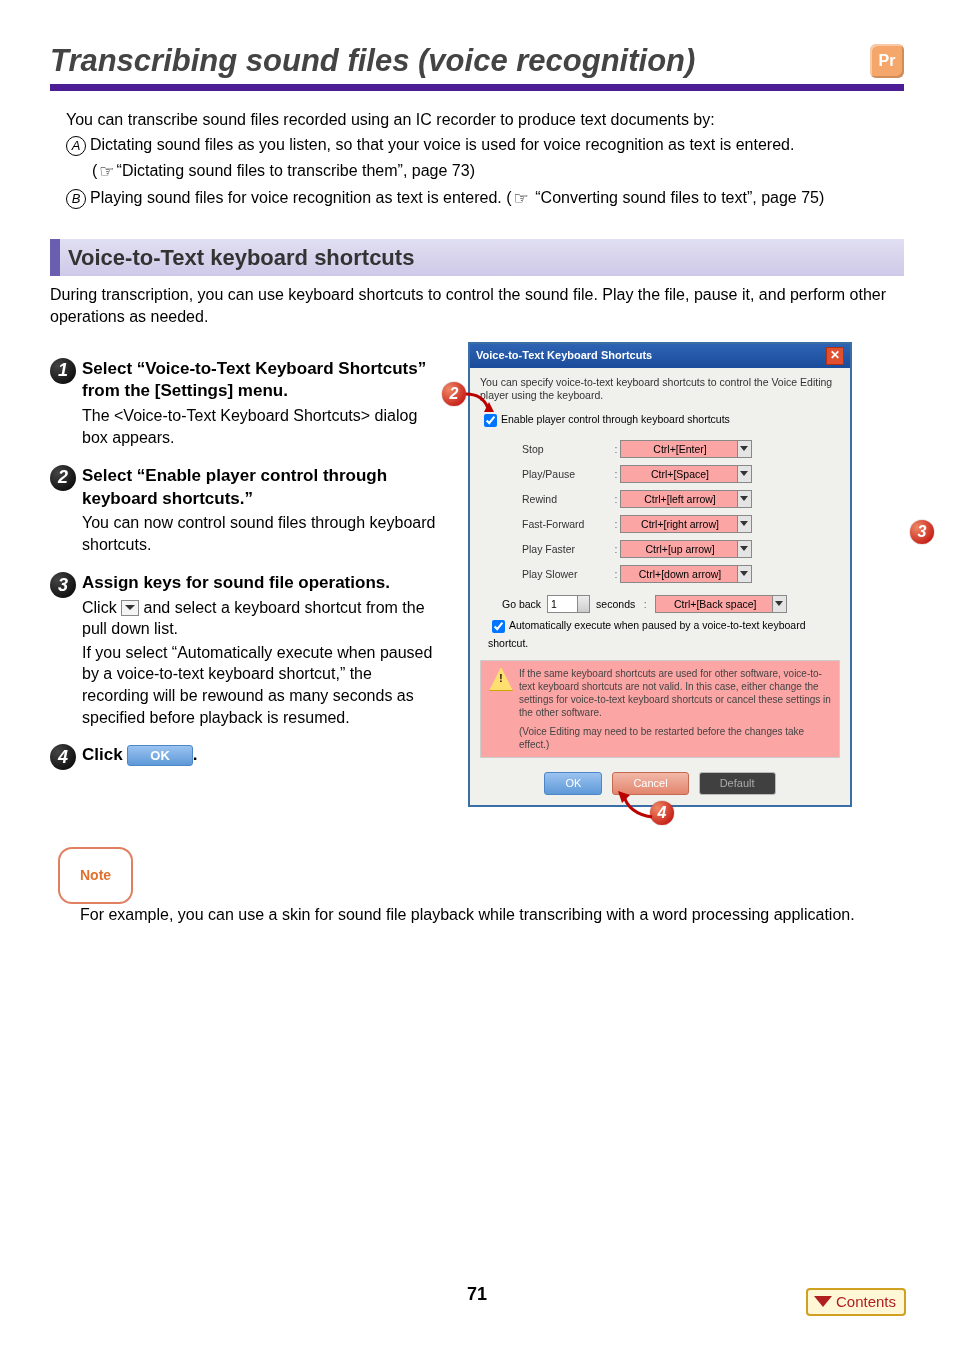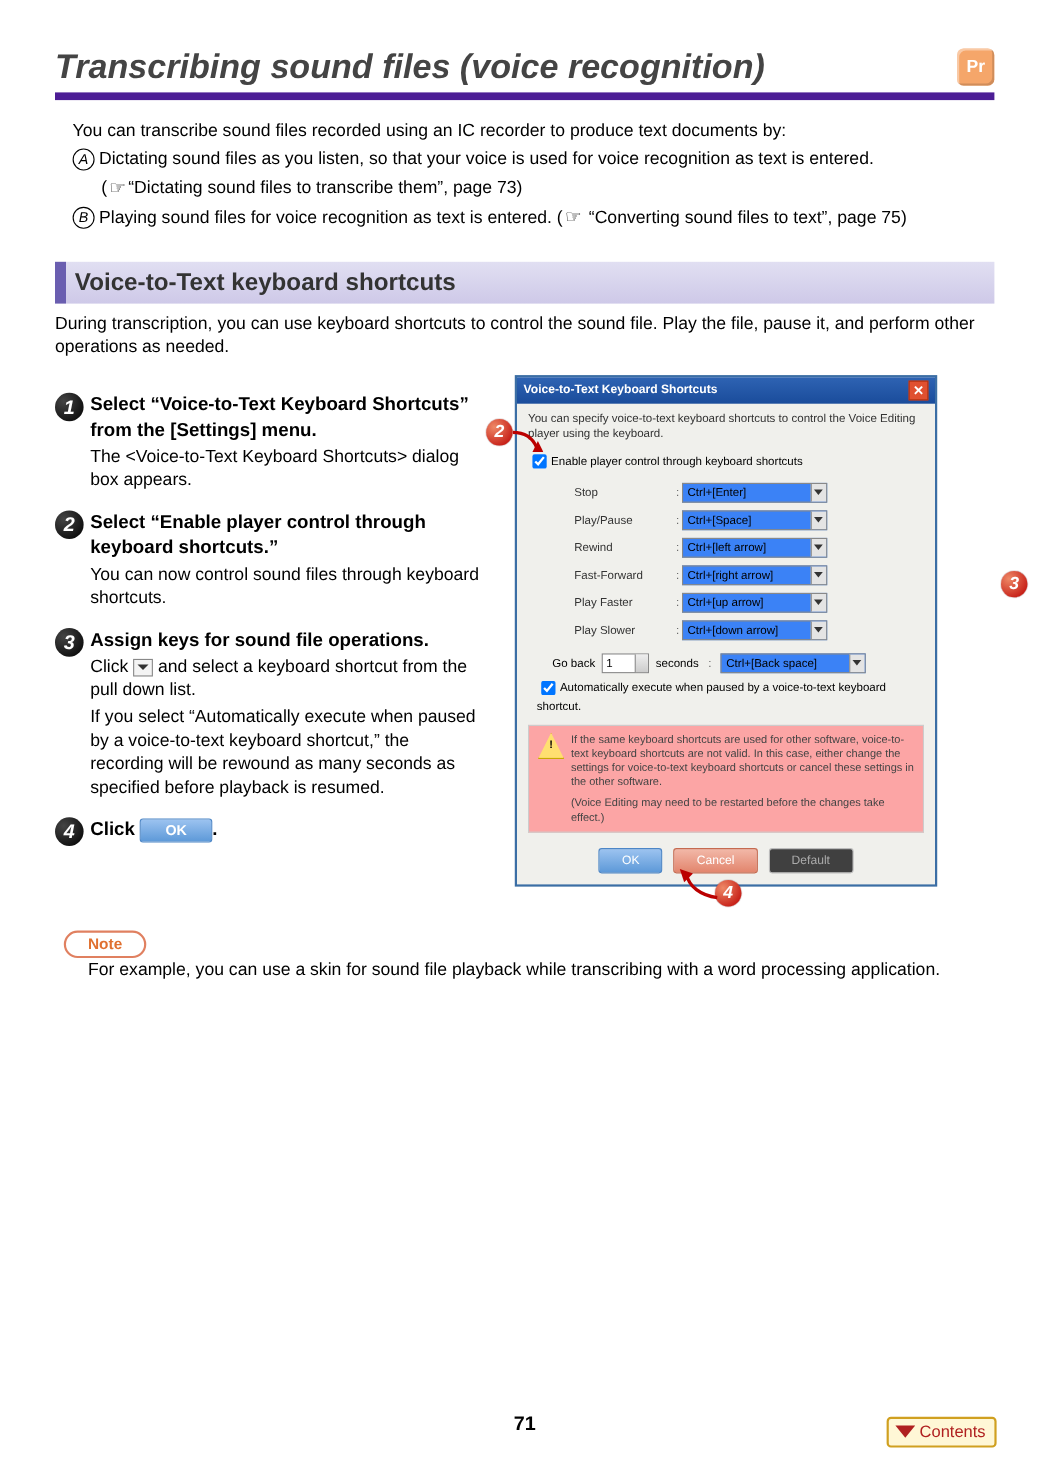--- a/index.html
+++ b/index.html
@@ -160,27 +160,28 @@
   .dlg-body { padding:8px 10px 10px 10px; }
   .dlg-note { color:#333; margin-bottom:8px; line-height:1.3;}
   .chk-row { margin:4px 0 10px 0; }
   .chk-row input { vertical-align:middle; margin-right:4px;}
   .sc-table { margin-left:42px; }
   .sc-row { display:flex; align-items:center; margin:7px 0;}
   .sc-label { width:90px; color:#333;}
   .sc-sep { width:8px; text-align:center; color:#666;}
   .sc-dd {
     border:1px solid #888;
-    background:#3b82f6;
+    background:#fca5a5;
     width:110px;
     height:16px;
     padding:0 16px 0 4px;
     font-size:10.5px;
     line-height:16px;
     position:relative;
+    text-align:center;
   }
   .sc-dd::after{
     content:"";
     position:absolute;
     right:0; top:0;
     width:14px; height:16px;
     background:#e4e4e4;
     border-left:1px solid #888;
     box-sizing:border-box;
   }
@@ -246,21 +247,21 @@
     box-shadow:0 0 1px #600;
   }
   .callout-abs { position:absolute; }
 
   
   .note-label {
     margin-top:40px;
     display:inline-block;
     border:2px solid #e08060;
     border-radius:14px;
-    padding:1px 20px;
+    padding:17px 20px;
     color:#e07030;
     font-weight:bold;
     font-size:14px;
     margin-left:8px;
   }
   .note-list { margin:8px 0 0 0; padding-left:18px; }
   .note-list li { margin:2px 0; list-style:none; position:relative; padding-left:12px;}
   .note-list li::before { content:"•"; position:absolute; left:0; top:0;}
   .note-sub { padding-left:30px; }
 

